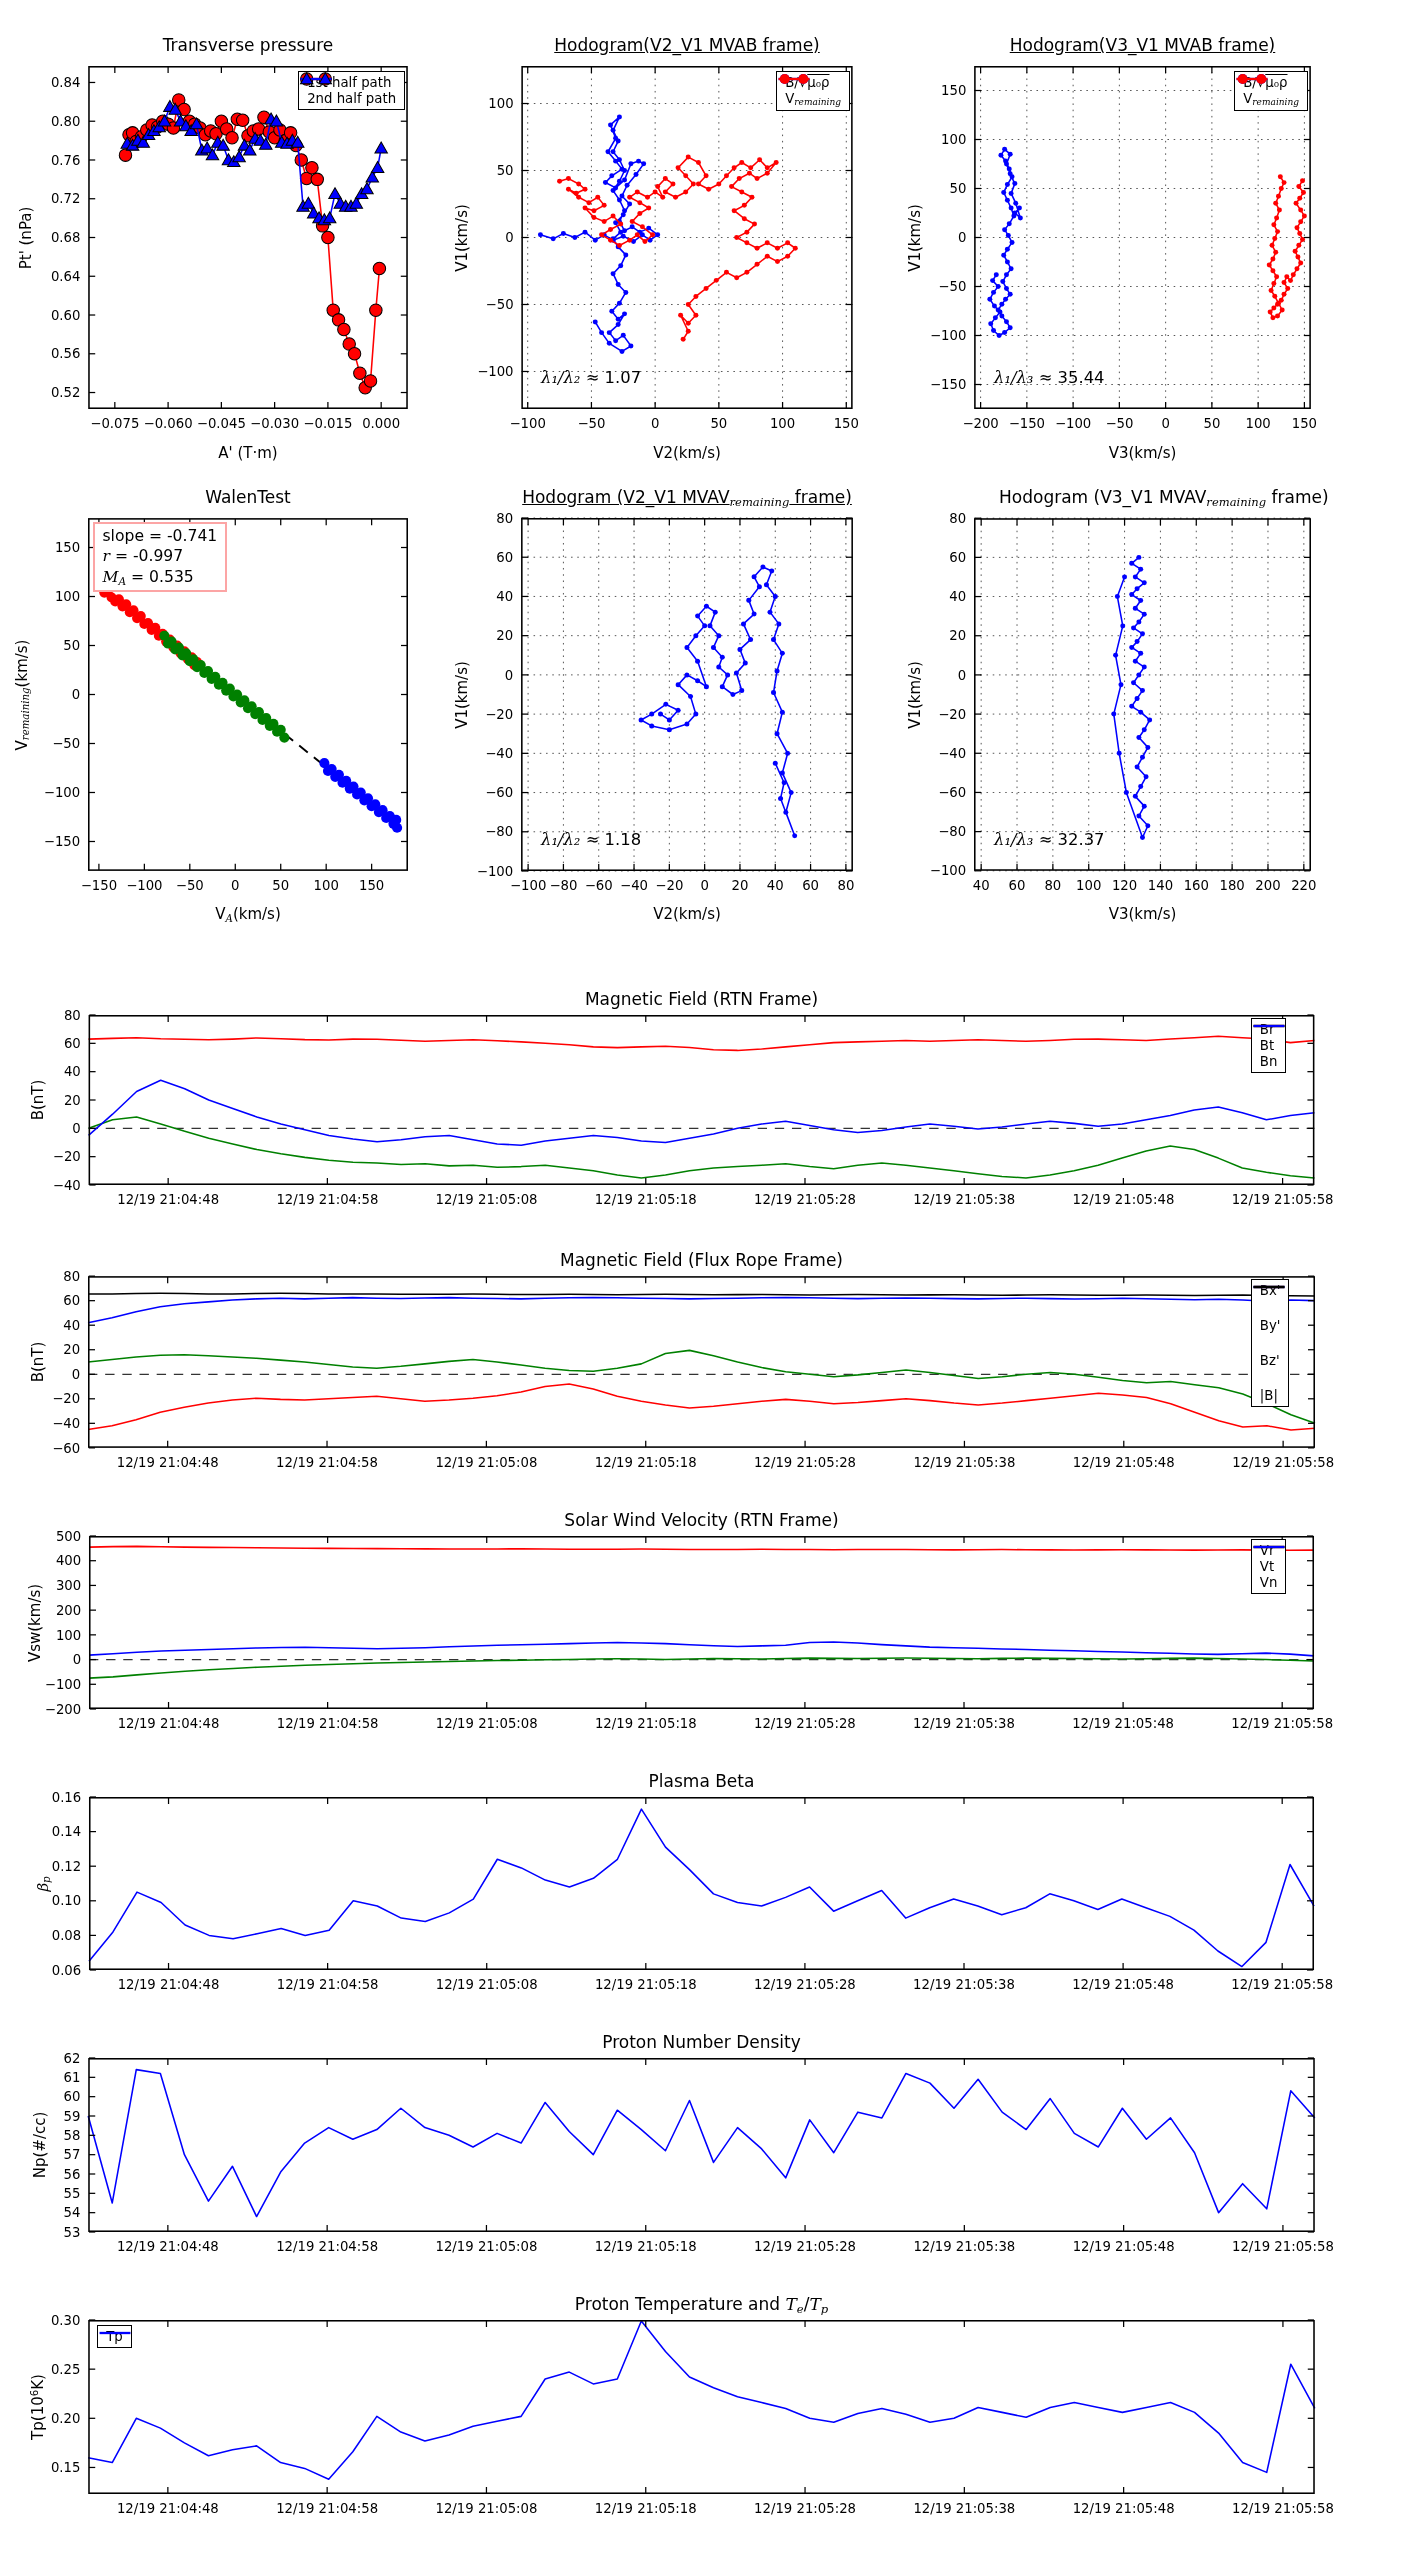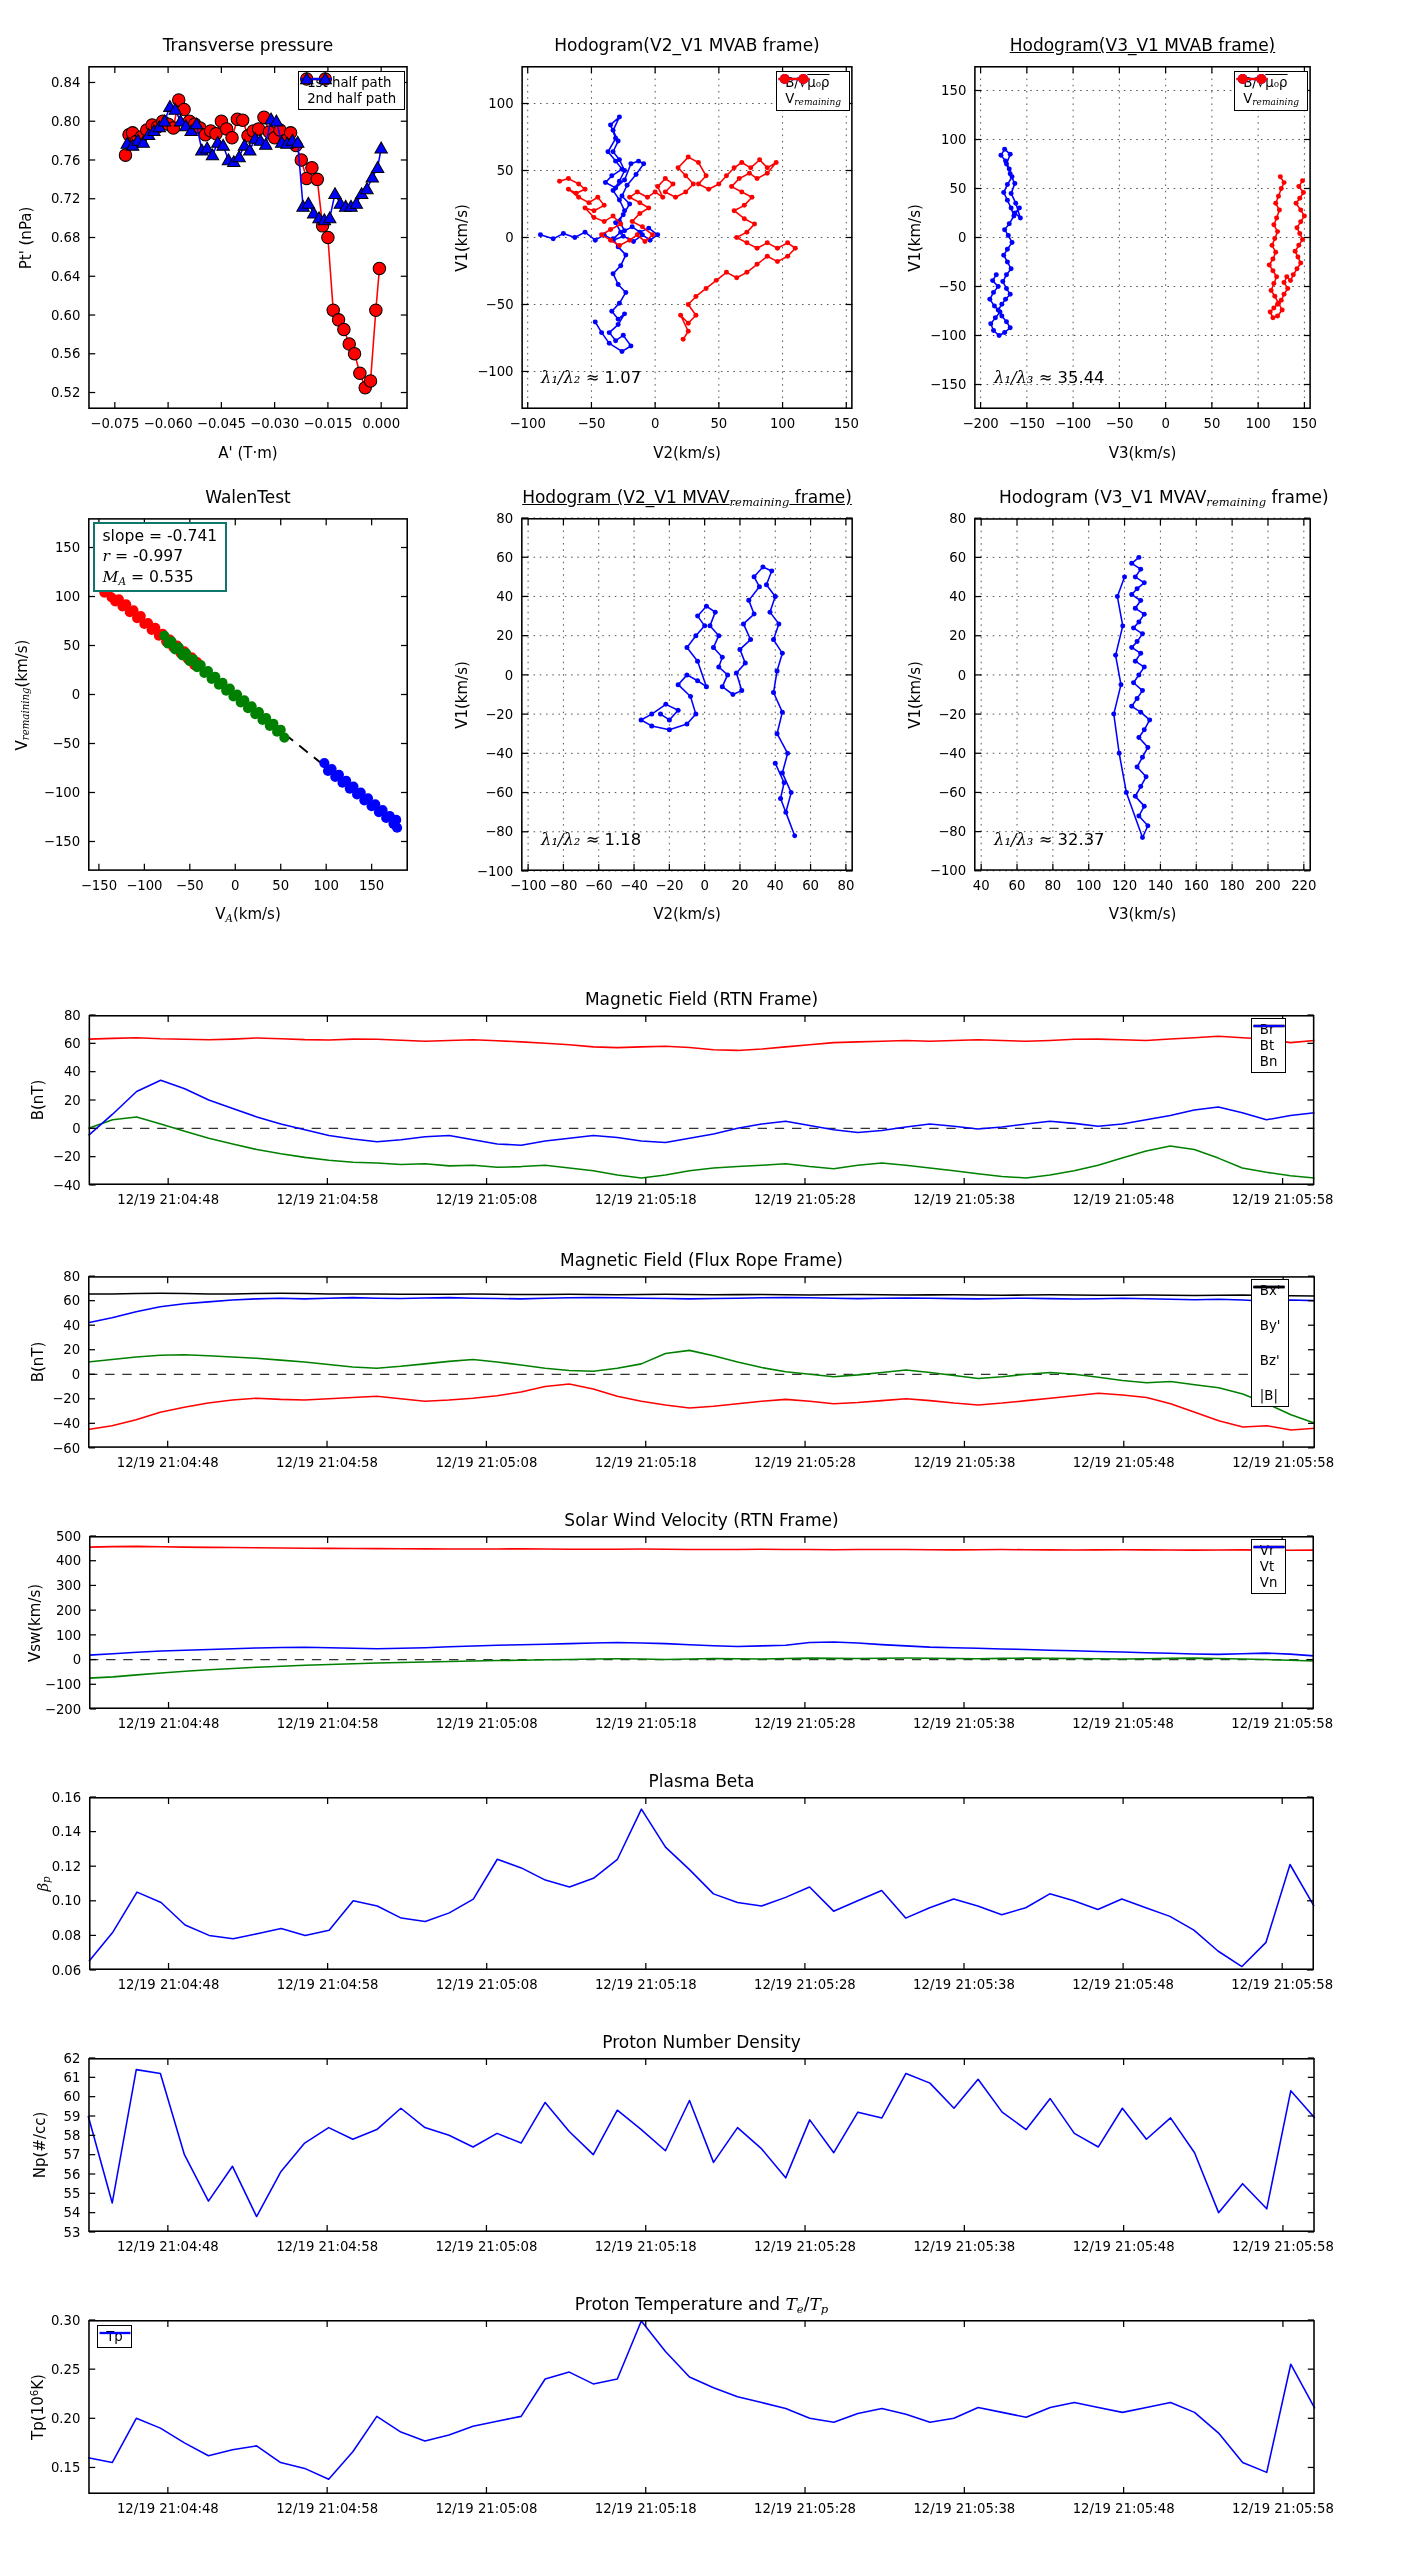--- a/index.html
+++ b/index.html
@@ -9,21 +9,21 @@
   .panel svg{position:absolute;left:0;top:0;overflow:visible;}
   svg text{font-family:"DejaVu Sans","Liberation Sans",sans-serif;fill:#000;}
   .ptitle{position:absolute;left:0;right:0;text-align:center;font-size:17px;white-space:nowrap;}
   .xlab{position:absolute;left:0;right:0;text-align:center;font-size:15px;white-space:nowrap;}
   .ylab{position:absolute;top:50%;white-space:nowrap;font-size:15px;
         transform:translate(-50%,-50%) rotate(-90deg);}
   .legend{position:absolute;background:#fff;border:1.6px solid #000;padding:3.1px 7.8px;
           display:flex;flex-direction:column;gap:0.8px;font-size:13.3px;z-index:5;}
   .legend .item{display:flex;align-items:center;gap:7px;white-space:nowrap;}
   .anno{position:absolute;font-size:16.4px;white-space:nowrap;z-index:4;}
-  .annobox{border:2px solid #0f766e;background:#fff;padding:2.3px 7.8px;line-height:1.3;font-size:15.6px;}
+  .annobox{border:2px solid #fca5a5;background:#fff;padding:2.3px 7.8px;line-height:1.3;font-size:15.6px;}
   .seg-sup{font-size:0.68em;vertical-align:0.5em;}
   .seg-ov{text-decoration:overline;}
   .seg-it{font-family:"DejaVu Serif","Liberation Serif",serif;font-style:italic;}
   .seg-subit{font-family:"DejaVu Serif","Liberation Serif",serif;font-style:italic;
              font-size:0.68em;vertical-align:-0.25em;}
 </style>
 </head>
 <body>
 
 <div class="panel" style="left: 88px; top: 66px; width: 320px; height: 343px;">
@@ -407,21 +407,21 @@
       <text x="171.6346153846154" y="464" text-anchor="middle" font-size="17">0</text>
       <text x="253.3653846153846" y="464" text-anchor="middle" font-size="17">50</text>
       <text x="335.0961538461538" y="464" text-anchor="middle" font-size="17">100</text>
       <text x="416.82692307692304" y="464" text-anchor="middle" font-size="17">150</text>
       <text x="-10" y="397.875" text-anchor="end" font-size="17">−100</text>
       <text x="-10" y="311.9375" text-anchor="end" font-size="17">−50</text>
       <text x="-10" y="226" text-anchor="end" font-size="17">0</text>
       <text x="-10" y="140.0625" text-anchor="end" font-size="17">50</text>
       <text x="-10" y="54.125" text-anchor="end" font-size="17">100</text>
     </svg>
-    <div class="ptitle" style="top: -31px;"><span>Hodogram(V2_V1 MVAB frame)</span></div>
+    <div class="ptitle" style="top: -31px; text-decoration: underline;"><span>Hodogram(V2_V1 MVAB frame)</span></div>
     <div class="xlab" style="top: 378px;"><span>V2(km/s)</span></div>
     <div class="ylab" style="left: -59px;"><span>V1(km/s)</span></div>
     <div class="legend" style="right: 3.1px; top: 4.7px;">
       <div class="item">
         <svg width="34" height="14" viewBox="0 0 44 18">
           <line x1="2" y1="9" x2="42" y2="9" stroke="#0000ff" stroke-width="3"></line>
           <circle cx="10" cy="9" r="6.5" fill="#0000ff"></circle>
           <circle cx="34" cy="9" r="6.5" fill="#0000ff"></circle>
         </svg>
         <span><span>B/√</span><span class="seg-ov">μ₀ρ</span></span>

